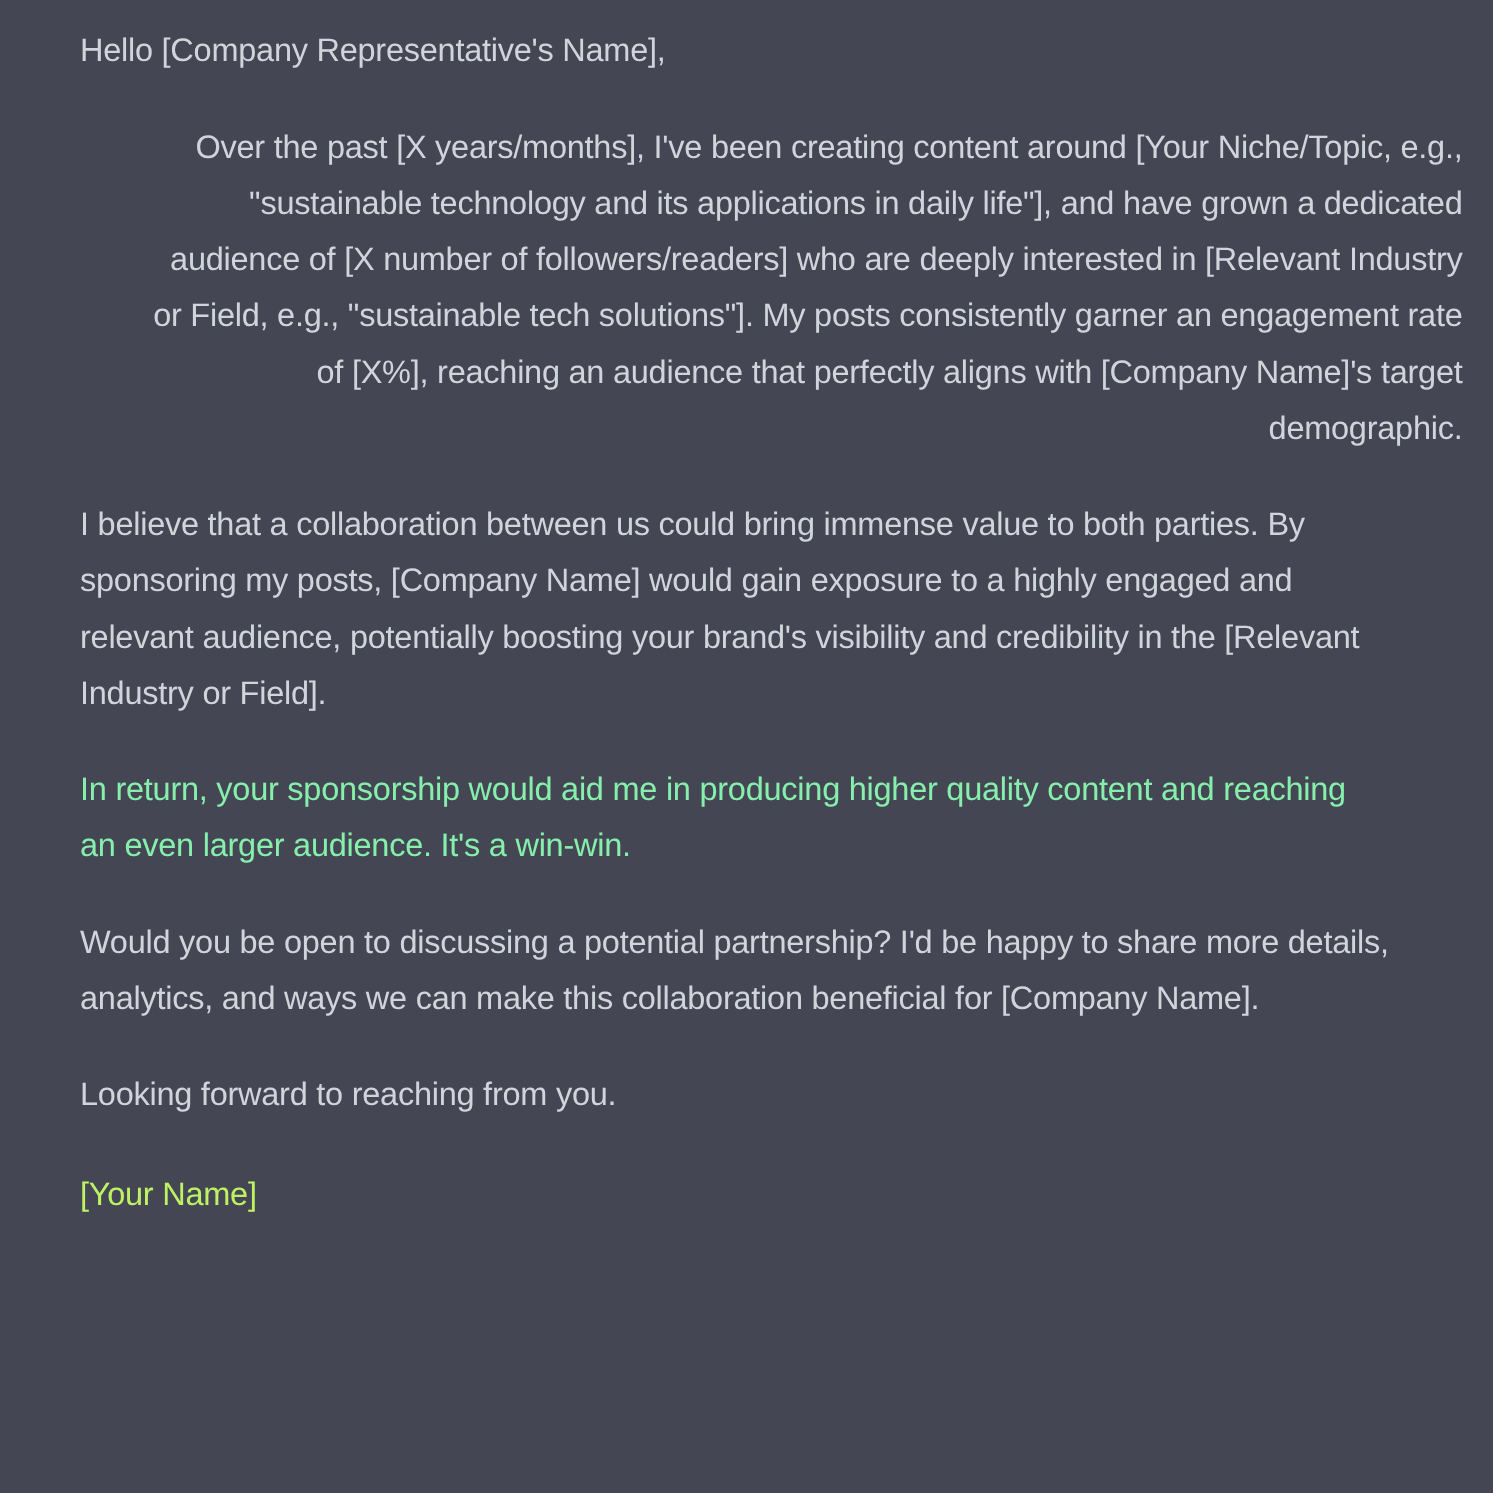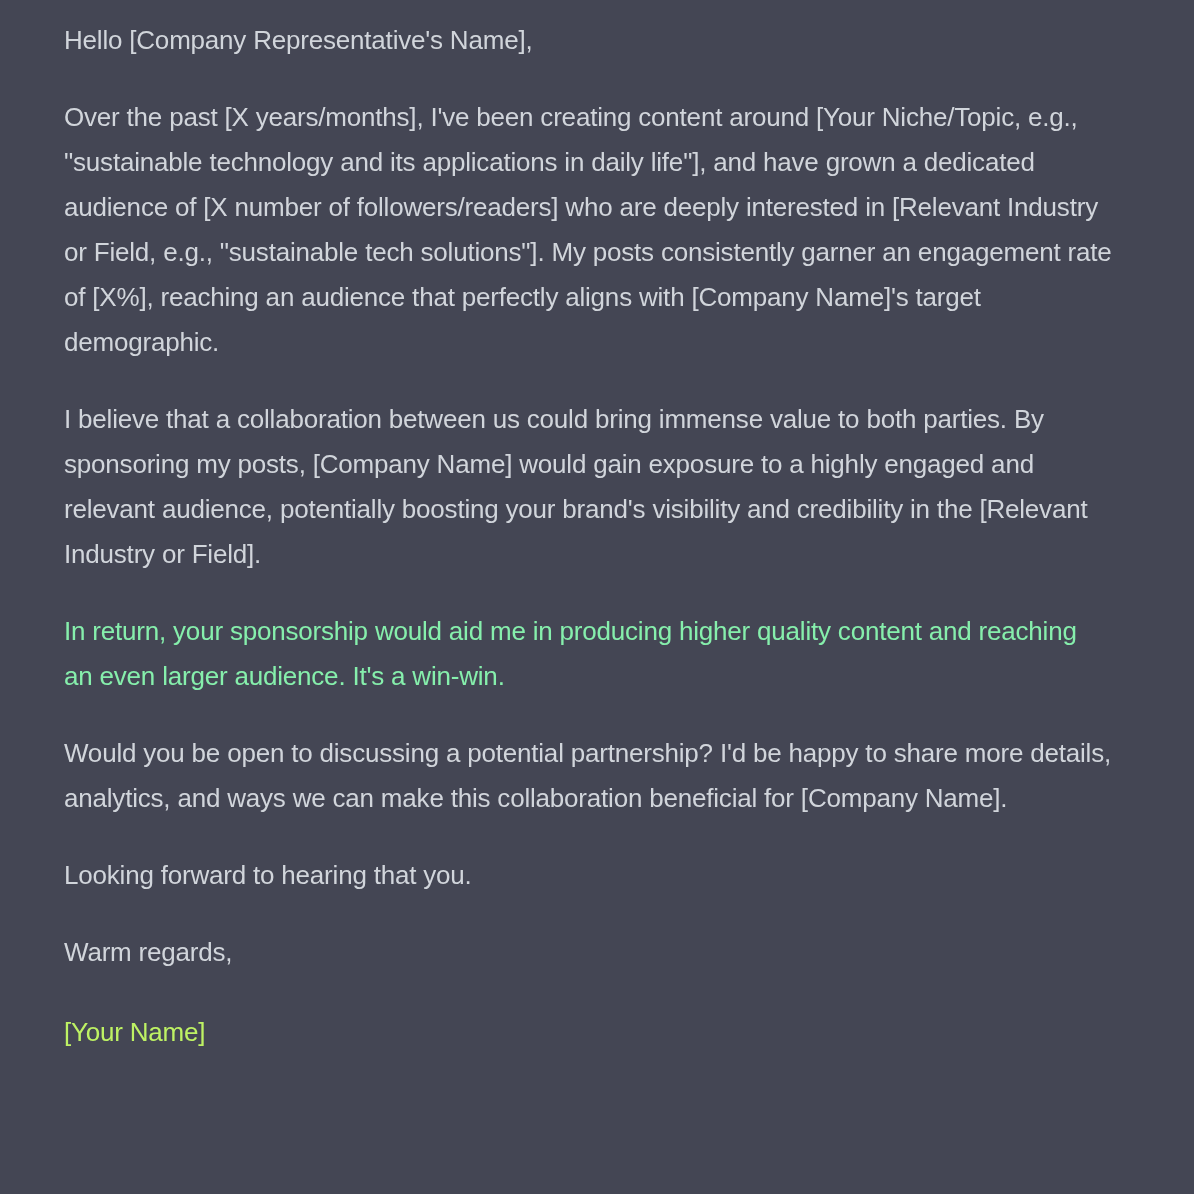--- a/index.html
+++ b/index.html
@@ -28,30 +28,29 @@
     letter-spacing: -0.2px;
     white-space: pre-line;
     -webkit-font-smoothing: antialiased;
   }
 </style>
 </head>
 <body style="background: rgb(68, 70, 84);">
 
 <main class="message-area">
   <p class="message-paragraph" style="color: rgb(209, 213, 219);">Hello [Company Representative's Name],</p>
-  <p class="message-paragraph" style="color: rgb(209, 213, 219);">Over the past [X years/months], I've been creating content around [Your Niche/Topic, e.g.,
+  <p class="message-paragraph" style="color: rgb(209, 213, 219); text-align: right;">Over the past [X years/months], I've been creating content around [Your Niche/Topic, e.g.,
 "sustainable technology and its applications in daily life"], and have grown a dedicated
 audience of [X number of followers/readers] who are deeply interested in [Relevant Industry
 or Field, e.g., "sustainable tech solutions"]. My posts consistently garner an engagement rate
 of [X%], reaching an audience that perfectly aligns with [Company Name]'s target
 demographic.</p>
   <p class="message-paragraph" style="color: rgb(209, 213, 219);">I believe that a collaboration between us could bring immense value to both parties. By
 sponsoring my posts, [Company Name] would gain exposure to a highly engaged and
 relevant audience, potentially boosting your brand's visibility and credibility in the [Relevant
 Industry or Field].</p>
   <p class="message-paragraph" style="color: #86efac;">In return, your sponsorship would aid me in producing higher quality content and reaching
 an even larger audience. It's a win-win.</p>
   <p class="message-paragraph" style="color: rgb(209, 213, 219);">Would you be open to discussing a potential partnership? I'd be happy to share more details,
 analytics, and ways we can make this collaboration beneficial for [Company Name].</p>
-  <p class="message-paragraph" style="color: rgb(209, 213, 219);">Looking forward to hearing that you.</p>
-  <p class="message-paragraph" style="color: rgb(209, 213, 219);">Warm regards,</p>
+  <p class="message-paragraph" style="color: rgb(209, 213, 219);">Looking forward to reaching from you.</p>
   <p class="message-paragraph" style="color: #bef264; margin-top: 35px;">[Your Name]</p>
 </main>
 
 </body></html>

